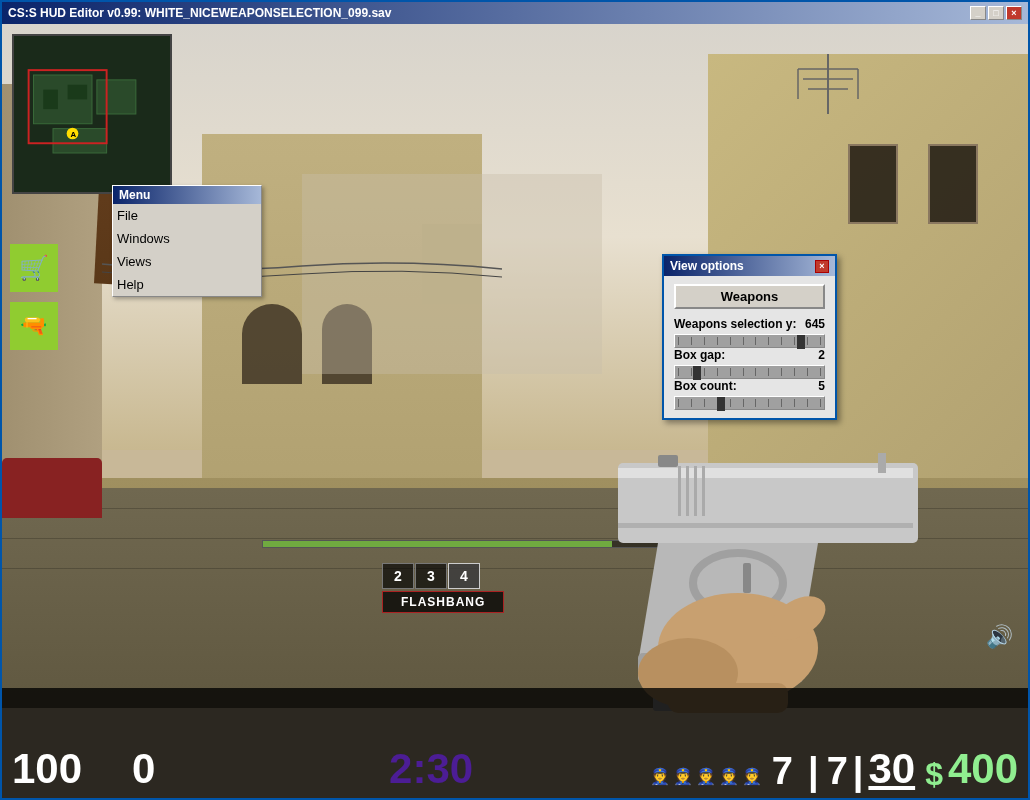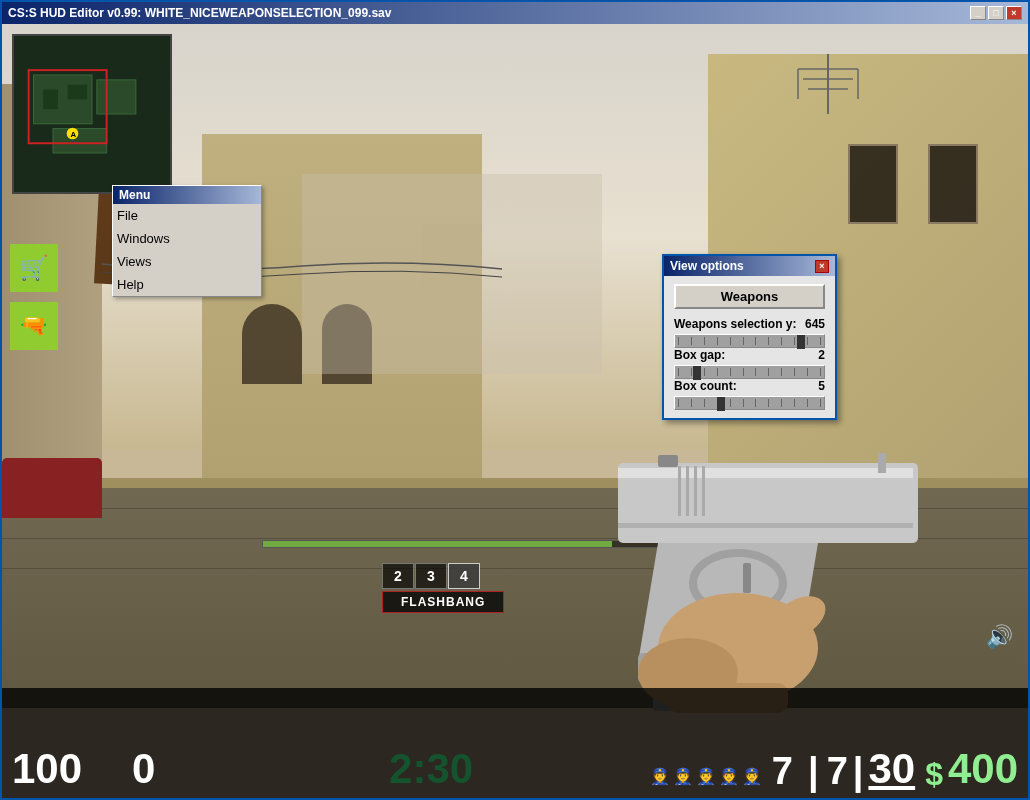--- a/index.html
+++ b/index.html
@@ -506,21 +506,21 @@
 
       <div style="min-width:120px;display:flex;align-items:flex-end;margin-top:24px;">
         <span style="color:white;font-size:42px;font-weight:bold;font-family:Arial,sans-serif;line-height:1;">100</span>
       </div>
 
       <div style="min-width:80px;display:flex;align-items:flex-end;">
         <span style="color:white;font-size:42px;font-weight:bold;font-family:Arial,sans-serif;line-height:1;">0</span>
       </div>
 
       <div style="flex:1;display:flex;align-items:flex-end;justify-content:center;">
-        <span style="color:#14532d;font-size:42px;font-weight:bold;font-family:Arial,sans-serif;line-height:1;">2:30</span>
+        <span style="color:#4c1d95;font-size:42px;font-weight:bold;font-family:Arial,sans-serif;line-height:1;">2:30</span>
       </div>
 
       <div style="display:flex;align-items:flex-end;gap:3px;padding-right:10px;padding-bottom:4px;">
         <span style="color:white;font-size:16px;">👮</span>
         <span style="color:white;font-size:16px;">👮</span>
         <span style="color:white;font-size:16px;">👮</span>
         <span style="color:white;font-size:16px;">👮</span>
         <span style="color:white;font-size:16px;">👮</span>
       </div>
 

